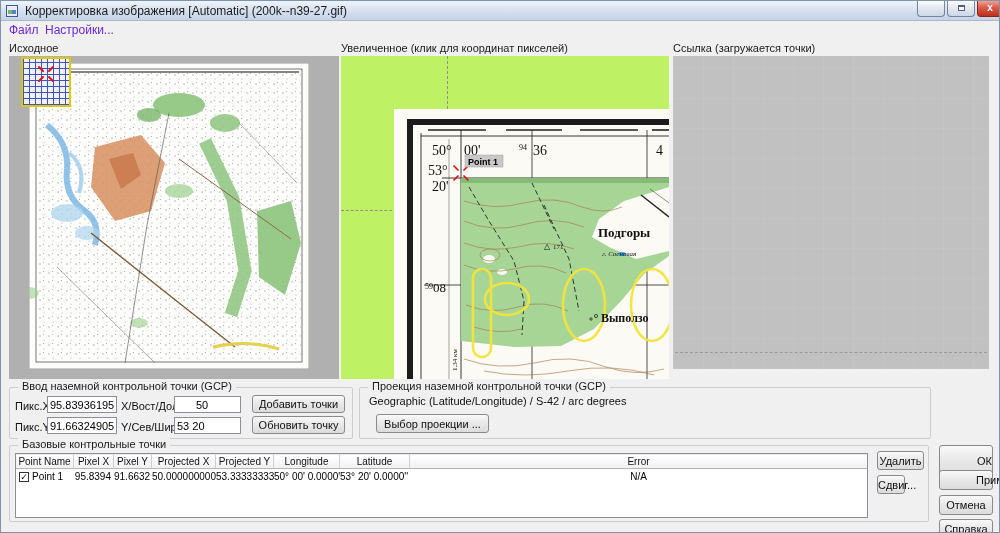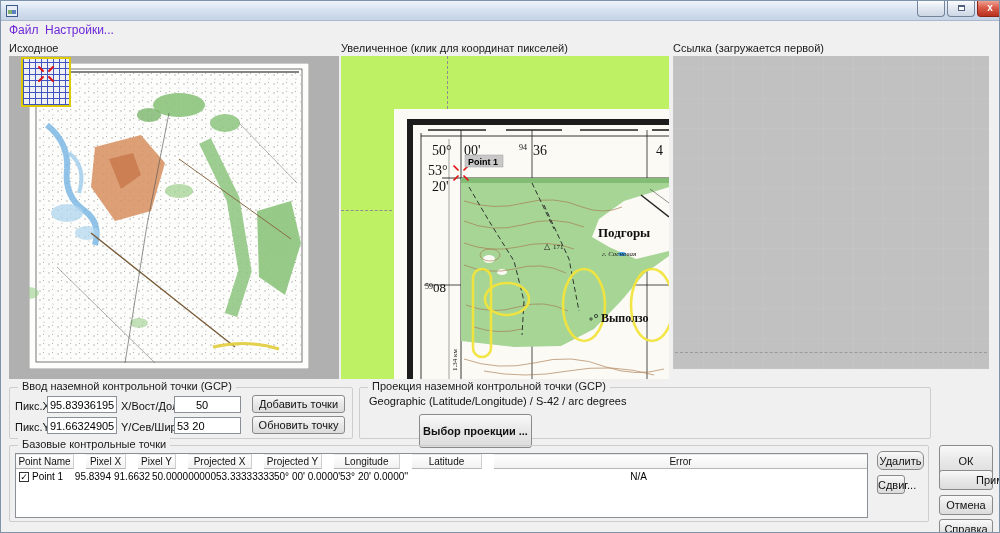--- a/index.html
+++ b/index.html
@@ -78,53 +78,54 @@
     position:absolute; border:1px solid #8a8a8a; border-radius:3px;
     background:linear-gradient(#f9f9f9,#e9e9e9 45%,#dcdcdc);
     font-family:"Liberation Sans",sans-serif; font-size:11px; color:#111;
     text-align:center; cursor:default;
   }
   
   #points-list {
     position:absolute; left:14px; top:452px; width:853px; height:65px;
     background:#fff; border:1px solid #8b9097;
   }
-  .hdr-row { display:flex; height:15px;gap:12px; }
+  .hdr-row { display:flex; height:15px; }
   .hdr-cell {
     background:linear-gradient(#ffffff,#f1f1f1); border-right:1px solid #cfcfcf;
     border-bottom:1px solid #b7b7b7; border-top:1px solid #e8e8e8;
     font-size:10px; color:#111; text-align:center; line-height:14px; overflow:hidden; white-space:nowrap;
   }
   .data-row { display:flex; height:14px; font-size:10px; color:#000; align-items:center; }
   .cell { overflow:hidden; white-space:nowrap; }
   .checkbox {
     display:inline-block; width:10px; height:10px; border:1px solid #333; background:#fff;
     font-size:9px; line-height:9px; text-align:center; color:#000; margin:0 3px 0 3px;
   }
 </style>
 </head>
 <body>
 
 <div id="window">
 
   <div class="titlebar">
     <div class="app-icon"></div>
+    <div class="title-text">Корректировка изображения [Automatic] (200k--n39-27.gif)</div>
     <div class="winbtn min"></div>
     <div class="winbtn max"><span class="restore-glyph"></span></div>
     <div class="winbtn close"><span>x</span></div>
   </div>
 
   <div class="menubar">
     <div class="menu-item" style="left:4px;">Файл</div>
     <div class="menu-item" style="left:40px;">Настройки...</div>
   </div>
 
   <div class="panel-label" style="left:8px;">Исходное</div>
   <div class="panel-label" style="left:340px;">Увеличенное (клик для координат пикселей)</div>
-  <div class="panel-label" style="left:672px;">Ссылка (загружается первой)</div>
+  <div class="panel-label" style="left:672px;">Ссылка (загружается точки)</div>
 
   <div class="panel" id="panel-source">
     <svg id="thumb-map" width="280" height="306" viewBox="0 0 280 306">
       <rect x="0" y="0" width="280" height="306" fill="#fdfdfb" stroke="#9a9a9a" stroke-width="1"></rect>
       <rect x="7" y="6" width="266" height="293" fill="none" stroke="#555" stroke-width="0.8"></rect>
       <rect x="10" y="8" width="260" height="2" fill="#333" opacity="0.6"></rect>
 
       <defs>
         <pattern id="speck" width="9" height="9" patternUnits="userSpaceOnUse">
           <circle cx="2" cy="3" r="0.7" fill="#333"></circle>
@@ -275,21 +276,21 @@
   <div class="lbl" style="left:14px; top:420px;">Пикс.Y</div>
   <input class="tfield" style="left: 46px; top: 416px; width: 70px;" value="91.66324905764">
   <div class="lbl" style="left:120px; top:420px;">Y/Сев/Шир</div>
   <input class="tfield" style="left: 173px; top: 416px; width: 67px;" value="53 20">
   <button class="btn" style="left:251px; top:415px; width:93px; height:18px;">Обновить точку</button>
 
   <div class="groupbox" style="left:358px; top:386px; width:572px; height:52px;">
     <span class="gb-title">Проекция наземной контрольной точки (GCP)</span>
   </div>
   <div class="lbl" style="left:368px; top:394px;">Geographic (Latitude/Longitude) / S-42 / arc degrees</div>
-  <button class="btn" style="left:418px; top:413px; width:113px; height:34px;font-weight:bold;">Выбор проекции ...</button>
+  <button class="btn" style="left:375px; top:413px; width:113px; height:19px;">Выбор проекции ...</button>
 
   <div class="groupbox" style="left:8px; top:444px; width:920px; height:77px;">
     <span class="gb-title">Базовые контрольные точки</span>
   </div>
 
   <div id="points-list">
     <div class="hdr-row">
       <div class="hdr-cell" style="width:58px;">Point Name</div>
       <div class="hdr-cell" style="width:40px;">Pixel X</div>
       <div class="hdr-cell" style="width:38px;">Pixel Y</div>
@@ -306,21 +307,21 @@
       <div class="cell" style="width:40px; text-align:right; padding-right:3px;">95.8394</div>
       <div class="cell" style="width:38px; text-align:right; padding-right:3px;">91.6632</div>
       <div class="cell" style="width:64px; text-align:right; padding-right:3px;">50.0000000000</div>
       <div class="cell" style="width:58px; text-align:right; padding-right:2px;">53.3333333333</div>
       <div class="cell" style="width:66px; text-align:center;">50° 00' 0.0000'' E</div>
       <div class="cell" style="width:70px; text-align:center;">53° 20' 0.0000'' N</div>
       <div class="cell" style="flex:1; text-align:center;">N/A</div>
     </div>
   </div>
 
-  <button class="btn" style="left:876px; top:450px; width:47px; height:19px;border-radius:6px;">Удалить</button>
+  <button class="btn" style="left:876px; top:450px; width:47px; height:19px;">Удалить</button>
   <button class="btn" style="left:876px; top:474px; width:28px; height:19px;">Сдвиг...</button>
 
-  <button class="btn" style="left:938px; top:444px; width:54px; height:32px;">ОК</button>
+  <button class="btn" style="left:938px; top:444px; width:54px; height:32px;text-align:right;">ОК</button>
   <button class="btn" style="left:938px; top:469px; width:54px; height:20px;padding-left:36px;">Применить</button>
   <button class="btn" style="left:938px; top:494px; width:54px; height:20px;">Отмена</button>
   <button class="btn" style="left:938px; top:518px; width:54px; height:20px;">Справка</button>
 
 </div>
 
 </body></html>

